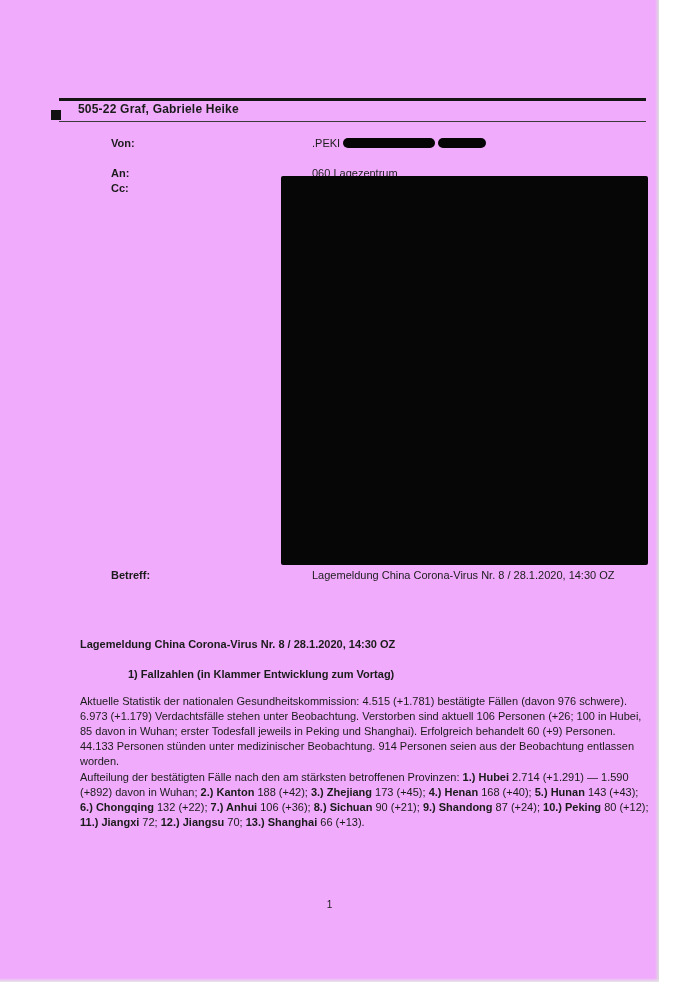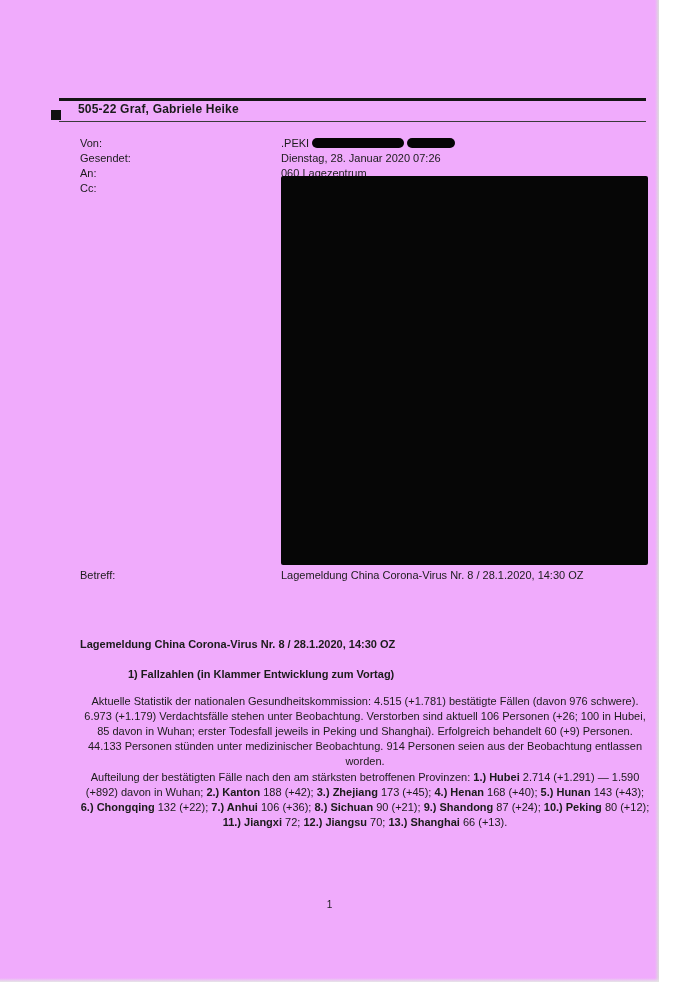--- a/index.html
+++ b/index.html
@@ -27,21 +27,21 @@
   .header-title {
     position: absolute; left: 78px; top: 102px;
     font-size: 12px; font-weight: bold; letter-spacing: 0.2px;
   }
   .field-row {
     position: absolute; left: 80px; width: 575px;
     font-size: 11px; line-height: 14px; white-space: nowrap;
   }
   .field-row .label {
     display: inline-block; width: 201px;
-    font-weight: normal; vertical-align: top;
+    font-weight: bold; vertical-align: top; margin-left: 31px;
   }
   .field-row .value { vertical-align: top; }
   .redaction-bar {
     display: inline-block; height: 10px; background: #050505;
     border-radius: 5px; vertical-align: middle; margin-left: 3px;
     position: relative; top: -1px;
   }
   .redaction-bar.b1 { width: 92px; }
   .redaction-bar.b2 { width: 48px; }
   .redaction-block {
@@ -54,21 +54,21 @@
     font-size: 11px; font-weight: bold;
   }
   .section-heading {
     position: absolute; left: 80px;
     font-size: 11px; font-weight: bold;
   }
   .heading-1 { top: 668px; margin-left: 48px; }
   .heading-2 { top: 853px; }
   .paragraph {
     position: absolute; left: 80px; width: 570px;
-    font-size: 11px; line-height: 15px; text-align: center;
+    font-size: 11px; line-height: 15px; text-align: left;
   }
   .para-1 { top: 694px; }
   .para-2 { top: 770px; }
   .page-number {
     position: absolute; left: 0; right: 0; top: 899px;
     text-align: center; font-size: 10px;
   }
   .scan-edge-right {
     position: absolute; right: 0; top: 0; width: 4px; height: 100%;
     background: linear-gradient(to right, rgba(255,255,255,0), #dcdcdc);
@@ -85,23 +85,20 @@
 
   <div class="rule-thick"></div>
   <div class="black-square"></div>
   <div class="header-title">505-22 Graf, Gabriele Heike</div>
   <div class="rule-thin"></div>
 
   <div class="field-row" style="top:136px">
     <span class="label">Von:</span><span class="value"><span>.PEKI</span><span class="redaction-bar b1"></span><span class="redaction-bar b2"></span></span>
   </div>
 
-  <div class="field-row" style="top:151px">
-    <span class="label">Gesendet:</span><span class="value">Dienstag, 28. Januar 2020 07:26</span>
-  </div>
 
   <div class="field-row" style="top:166px">
     <span class="label">An:</span><span class="value">060 Lagezentrum</span>
   </div>
 
   <div class="field-row" style="top:181px">
     <span class="label">Cc:</span><span class="value"></span>
   </div>
 
   <div class="redaction-block"></div>

